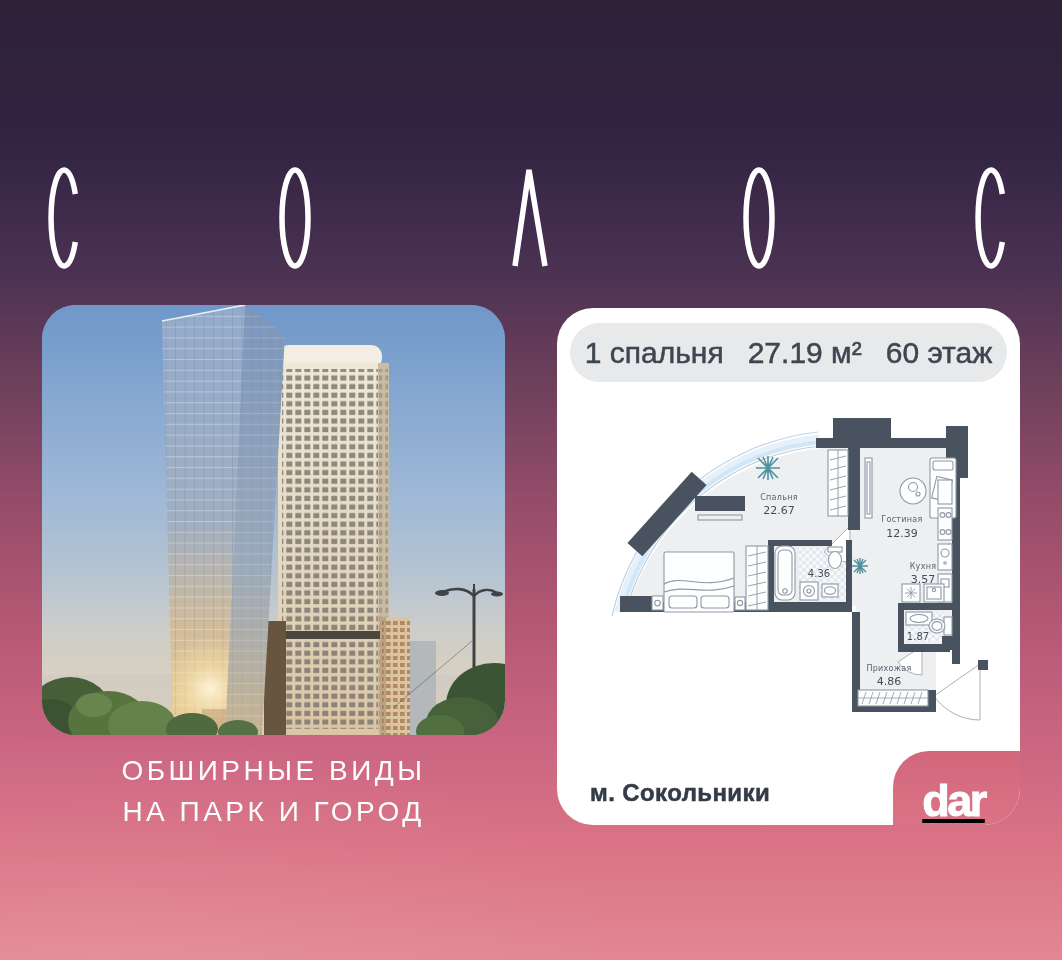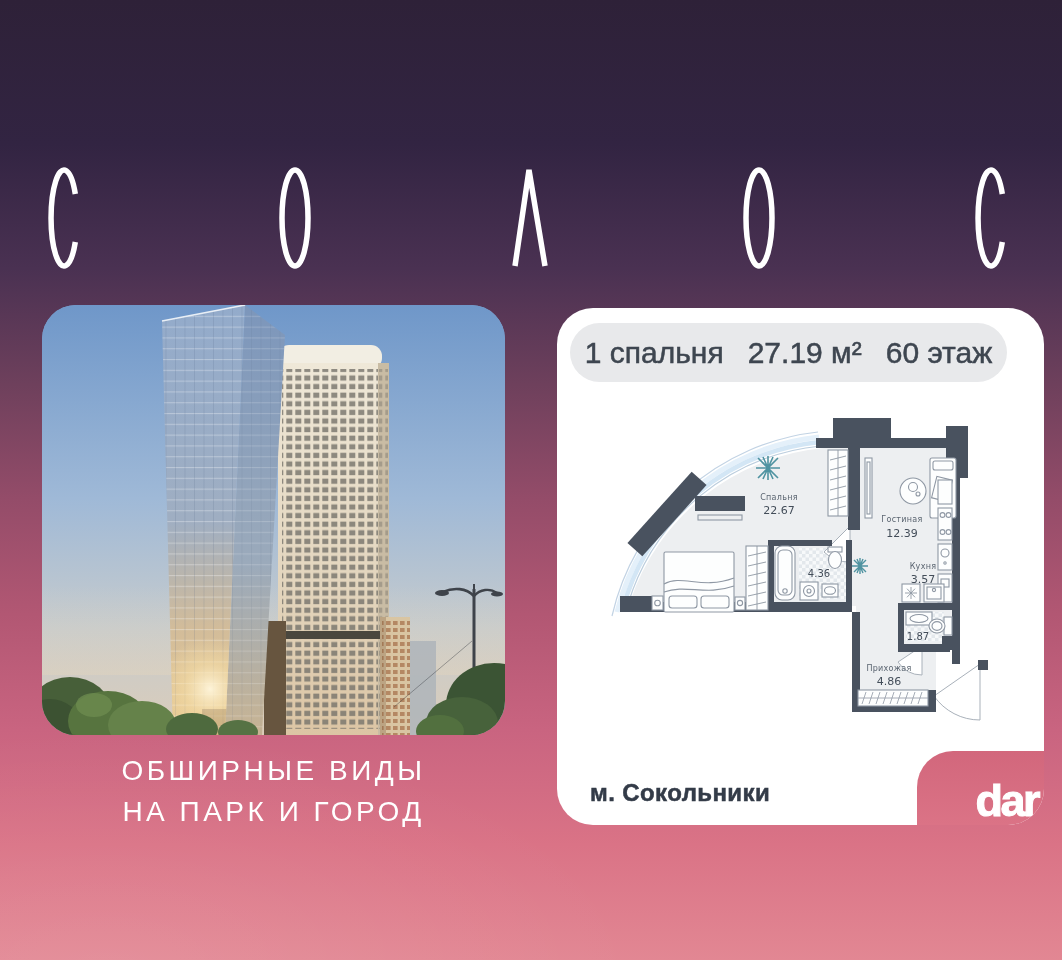--- a/index.html
+++ b/index.html
@@ -15,41 +15,41 @@
     position:absolute;left:42px;top:305px;width:463px;height:430px;
     border-radius:34px;overflow:hidden;background:#7FA3CF;
   }
   .caption{
     position:absolute;left:42px;top:750px;width:463px;
     text-align:center;color:#FFFFFF;font-size:28px;line-height:41px;
     letter-spacing:3.5px;font-weight:400;
   }
   .card{
     position:absolute;left:557px;top:308px;width:463px;height:517px;
-    background:#FFFFFF;border-radius:36px;overflow:hidden;padding-left:24px;
+    background:#FFFFFF;border-radius:36px;overflow:hidden;
   }
   .pill{
     position:absolute;left:13px;top:15px;width:437px;height:59px;
     background:#E8E9EB;border-radius:30px;
     display:flex;align-items:center;justify-content:center;gap:24px;
     color:#3E4650;font-size:30px;font-weight:500;
     -webkit-text-stroke:0.5px #3E4650;
   }
   .plan{position:absolute;left:49px;top:106px;width:392px;height:320px;}
   .metro{
     position:absolute;left:33px;bottom:18px;
     color:#333B48;font-size:24px;font-weight:700;letter-spacing:0.4px;
     -webkit-text-stroke:0.5px #333B48;
   }
   .notch{
     position:absolute;right:0;bottom:0;width:127px;height:74px;
     background:linear-gradient(180deg,#D2677C 0%,#DB7386 100%);
     border-top-left-radius:36px;
-    display:flex;align-items:flex-end;justify-content:flex-end;
-    padding:0 6px 2px 0;box-sizing:border-box;
+    display:flex;align-items:flex-end;justify-content:center;
+    padding:0 6px 2px 0;box-sizing:border-box;text-decoration:underline;
   }
   .dar{
     color:#FFFFFF;font-size:45px;font-weight:700;line-height:1;
     letter-spacing:-2.5px;-webkit-text-stroke:1px #FFFFFF;
   }
   svg text{font-family:"DejaVu Sans","Liberation Sans",sans-serif;}
 </style>
 </head>
 <body>
 

